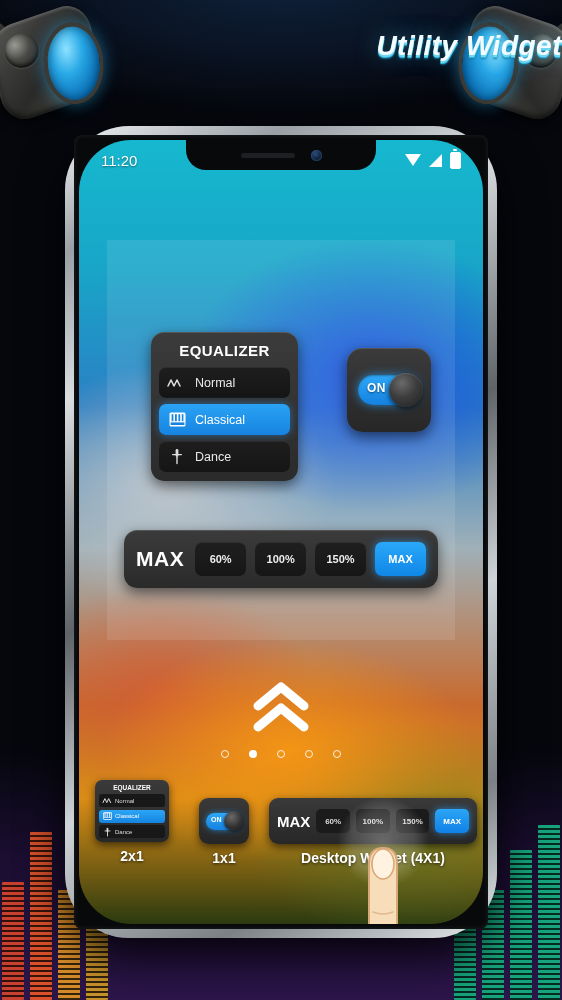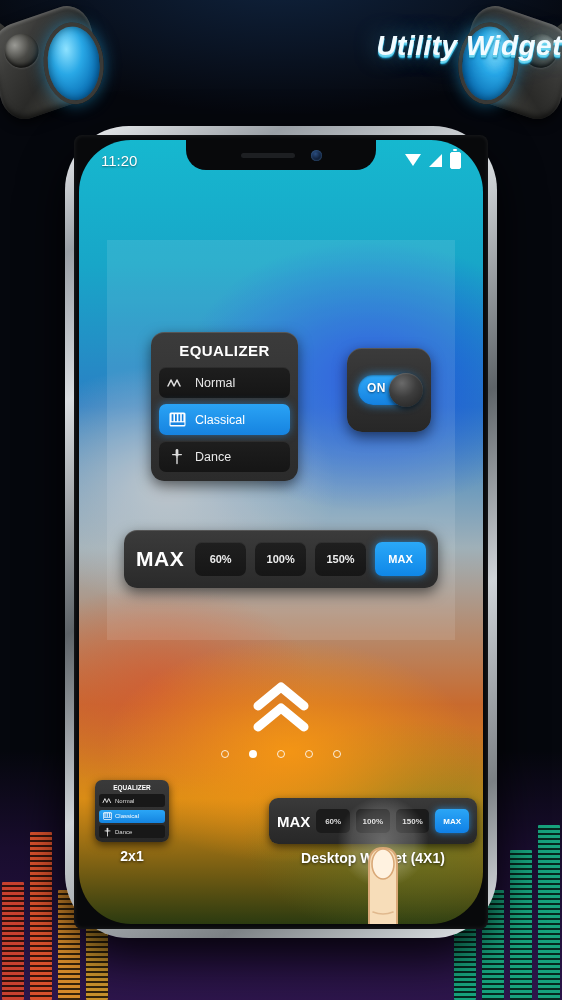--- a/index.html
+++ b/index.html
@@ -331,20 +331,29 @@
                     <path d="M1 3.9 h5" stroke="#ddd" stroke-width="0.9" stroke-linecap="round"></path>
                     <path d="M3.5 5.4 V9" stroke="#ddd" stroke-width="0.9" stroke-linecap="round"></path>
                   </svg>
             </span>
             <span class="ml">Dance</span>
           </div>
         </div>
         <div class="pk-cap">2x1</div>
       </div>
 
+      <div class="pk-item" style="left:120px;top:22px;">
+        <div class="mini-tg">
+          <div class="mini-sw">
+            <span class="t">ON</span>
+            <span class="k"></span>
+          </div>
+        </div>
+        <div class="pk-cap">1x1</div>
+      </div>
 
       <div class="pk-item" style="left:190px;top:22px;">
         <div class="mini-max">
           <div class="ml">MAX</div>
           <div class="mini-mb">60%</div>
           <div class="mini-mb">100%</div>
           <div class="mini-mb">150%</div>
           <div class="mini-mb on">MAX</div>
         </div>
         <div class="pk-cap">Desktop Widget (4X1)</div>

